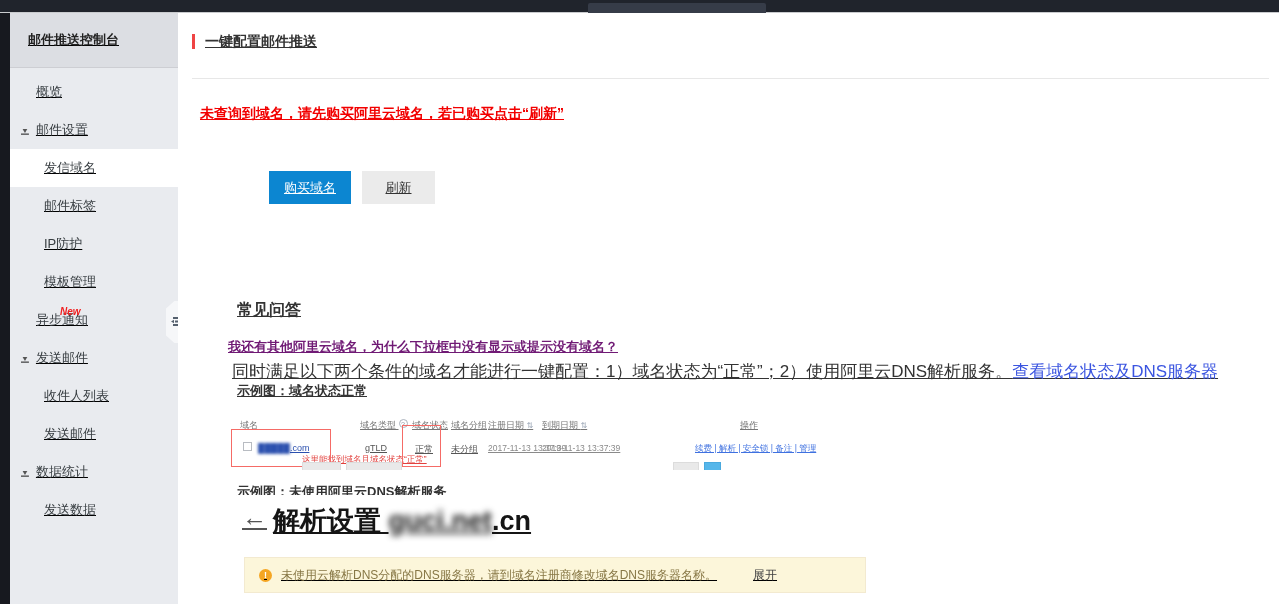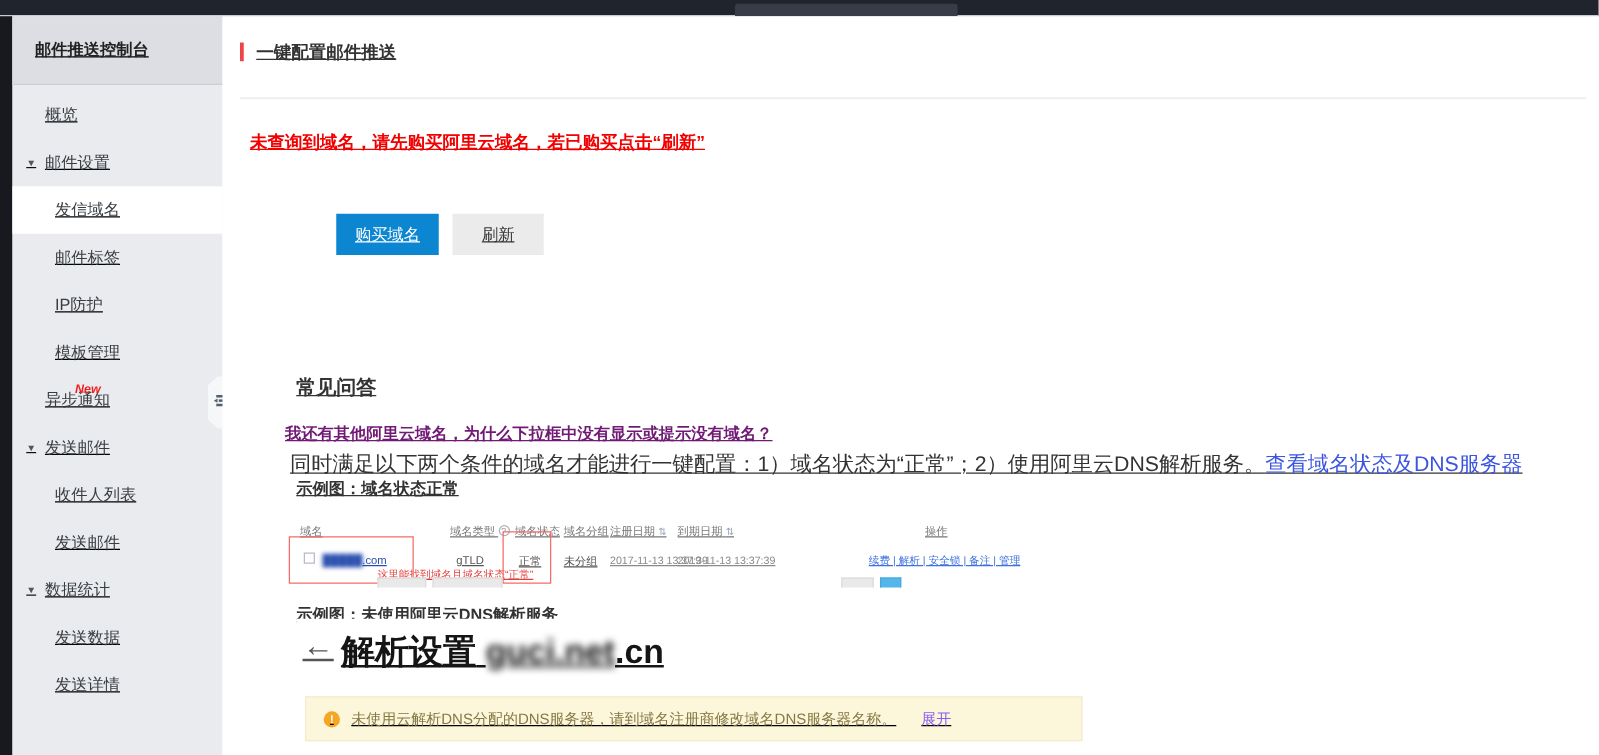--- a/index.html
+++ b/index.html
@@ -75,21 +75,21 @@
   
   .dnsshot { left:59px; top:482px; width:650px; height:109px; background:#fff; }
   .dnsshot .abs { position:absolute; }
   .dns-back { left:5px; top:8px; font-size:25px; color:#555; }
   .dns-title { left:36px; top:8px; font-size:27px; font-weight:bold; color:#151515; white-space:nowrap; }
   .alert-bar { left:7px; top:62px; width:622px; height:36px; background:#fcf6da;
     border:1px solid #f3ead0; display:flex; align-items:center; padding-left:14px; }
   .alert-ic { width:13px; height:13px; border-radius:50%; background:#f5a623; color:#fff;
     font-size:9px; font-weight:bold; display:flex; align-items:center; justify-content:center; flex:0 0 13px; }
   .alert-text { margin-left:9px; font-size:12px; color:#877745; white-space:nowrap; }
-  .alert-link { margin-left:20px; font-size:12px; color:#8b5cf6; cursor:pointer; }
+  .alert-link { margin-left:36px; font-size:12px; color:#404040; cursor:pointer; }
 </style>
 </head>
 <body>
 
 <div id="stage">
 
   <div class="abs topbar">
     <div class="topbar-search"></div>
   </div>
 
@@ -130,23 +130,20 @@
       </div>
       <div class="side-item lvl2">
         <span>发送邮件</span>
       </div>
       <div class="side-item group">
         <span class="group-arrow">▼</span>
         <span>数据统计</span>
       </div>
       <div class="side-item lvl2">
         <span>发送数据</span>
-      </div>
-      <div class="side-item lvl2">
-        <span>发送详情</span>
       </div>
     </div>
   </div>
 
   <div class="abs toggle-tab">
     <span>
       <svg width="11" height="11" viewBox="0 0 11 11">
         <rect x="2" y="1" width="9" height="2" fill="#55606e"></rect>
         <rect x="4" y="4.5" width="7" height="2" fill="#55606e"></rect>
         <path d="M0 5.5 L3 3.8 L3 7.2 Z" fill="#55606e"></path>

